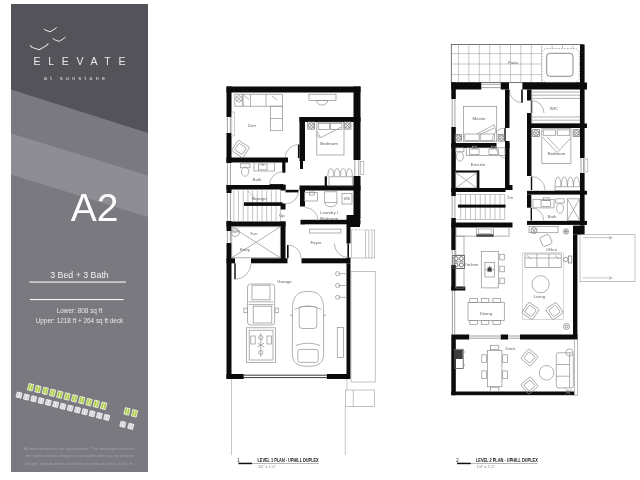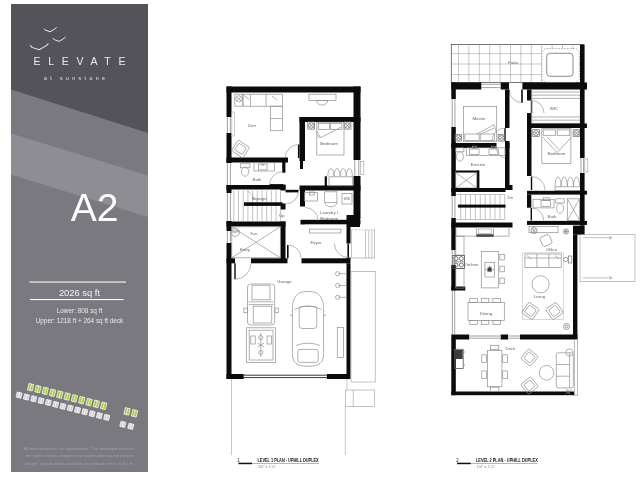--- a/index.html
+++ b/index.html
@@ -902,21 +902,21 @@
 </g>
 </g>
 </svg>
 
 <div class="abs ctr" style="top:55px;font-size:10.5px;letter-spacing:7.7px;color:#eceaee;text-indent:7.7px;">ELEVATE</div>
 
 <div class="abs" style="left:6px;width:137px;text-align:center;top:74.5px;font-size:5.2px;letter-spacing:3.4px;color:#e8e7eb;text-indent:3.4px;">at sunstone</div>
 
 <div class="abs ctr" style="top:186px;font-size:39px;color:#fdfdfd;padding-left:15px;">A2</div>
 
-
-<div class="abs ctr" style="top:287px;font-size:9.4px;color:#f2f1f4;">2026 sq ft</div>
+<div class="abs ctr" style="top:270px;font-size:8.8px;color:#f2f1f4;">3 Bed + 3 Bath</div>
+
 
 <div class="abs ctr" style="top:306.5px;font-size:6.4px;color:#e8e7ea;">Lower: 808 sq ft</div>
 
 <div class="abs ctr" style="top:316.5px;font-size:6.4px;color:#e8e7ea;">Upper: 1218 ft + 264 sq ft deck</div>
 
 <div class="abs ctr" style="top:444.8px;font-size:4.2px;line-height:7.6px;color:#a2a0a8;">All measurements are approximate. The developer reserves<br>the right to make changes and modifications to the project<br>design, specifications and features without notice. E.&amp;O.E.</div>
 </div>
 
 </body></html>

